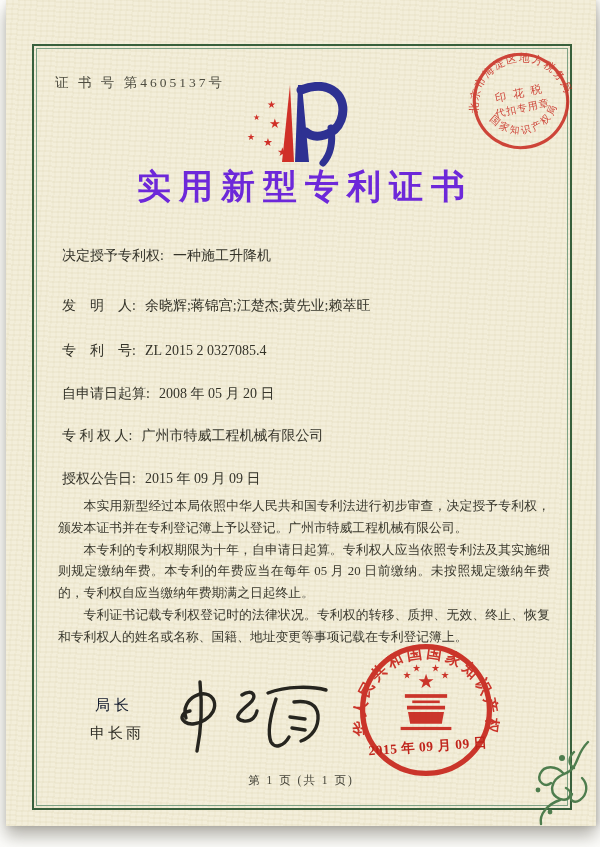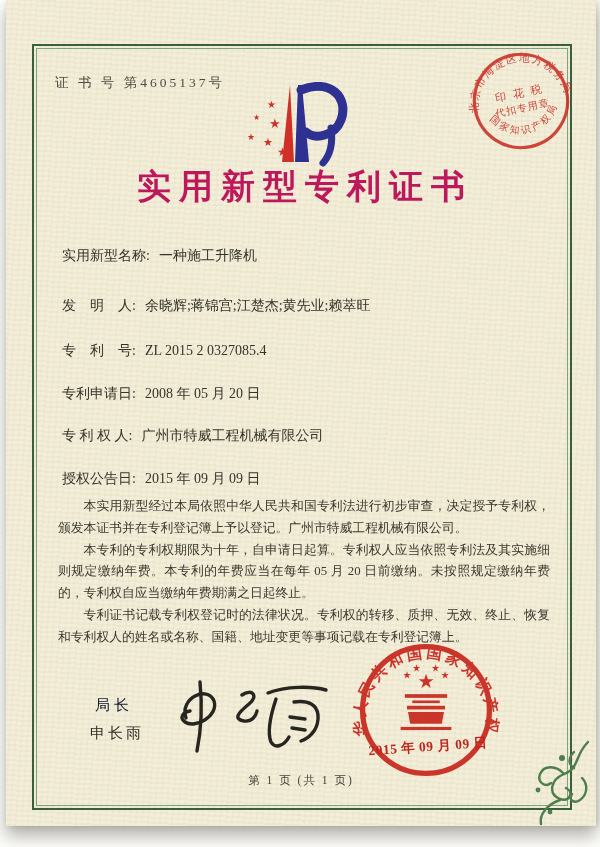--- a/index.html
+++ b/index.html
@@ -14,21 +14,21 @@
   .frame{position:absolute;left:26px;top:44px;right:24px;bottom:16px;border:2.5px solid #38603c;}
   .frame-inner{position:absolute;inset:2px;border:1px solid #7da184;}
 
   .cert-no{position:absolute;left:49px;top:74px;font-size:13.5px;color:#4d4c40;letter-spacing:3px;}
 
   .logo{position:absolute;left:237px;top:82px;width:112px;height:86px;}
   .logo svg{width:100%;height:100%;}
   .logo text{font-family:"DejaVu Sans",sans-serif;}
 
   .title{position:absolute;left:0;right:0;top:164px;text-align:center;font-size:34px;
-    font-weight:700;color:#be185d;letter-spacing:8px;padding-left:8px;}
+    font-weight:700;color:#6d28d9;letter-spacing:8px;padding-left:8px;}
 
   .field{position:absolute;left:56px;font-size:14px;color:#35342a;white-space:nowrap;}
   .field .fvalue{margin-left:9px;}
   .f0{top:247px}.f1{top:297px}.f2{top:342px}.f3{top:385px}.f4{top:427px}.f5{top:470px}
 
   .body-text{position:absolute;left:52px;top:496px;width:492px;color:#3a392e;
     font-size:12.8px;line-height:21.8px;text-align:justify;}
   .body-text p{margin:0;text-indent:2em;}
 
   .signer-title{position:absolute;left:89px;top:696px;font-size:15px;color:#0f172a;letter-spacing:4px;}
@@ -79,30 +79,30 @@
           <text x="4" y="58" font-size="9">★</text>
           <text x="20" y="64" font-size="11">★</text>
           <text x="34" y="74" font-size="12">★</text>
         </g>
       </svg>
     </div>
 
     <div class="title">实用新型专利证书</div>
 
     <div class="field f0">
-      <span class="flabel">实用新型名称:</span><span class="fvalue">一种施工升降机</span>
+      <span class="flabel">决定授予专利权:</span><span class="fvalue">一种施工升降机</span>
     </div>
     <div class="field f1">
       <span class="flabel">发　明　人:</span><span class="fvalue">余晓辉;蒋锦宫;江楚杰;黄先业;赖萃旺</span>
     </div>
     <div class="field f2">
       <span class="flabel">专　利　号:</span><span class="fvalue">ZL 2015 2 0327085.4</span>
     </div>
     <div class="field f3">
-      <span class="flabel">专利申请日:</span><span class="fvalue">2008 年 05 月 20 日</span>
+      <span class="flabel">自申请日起算:</span><span class="fvalue">2008 年 05 月 20 日</span>
     </div>
     <div class="field f4">
       <span class="flabel">专 利 权 人:</span><span class="fvalue">广州市特威工程机械有限公司</span>
     </div>
     <div class="field f5">
       <span class="flabel">授权公告日:</span><span class="fvalue">2015 年 09 月 09 日</span>
     </div>
 
     <div class="body-text">
       <p>本实用新型经过本局依照中华人民共和国专利法进行初步审查，决定授予专利权，颁发本证书并在专利登记簿上予以登记。广州市特威工程机械有限公司。</p>

